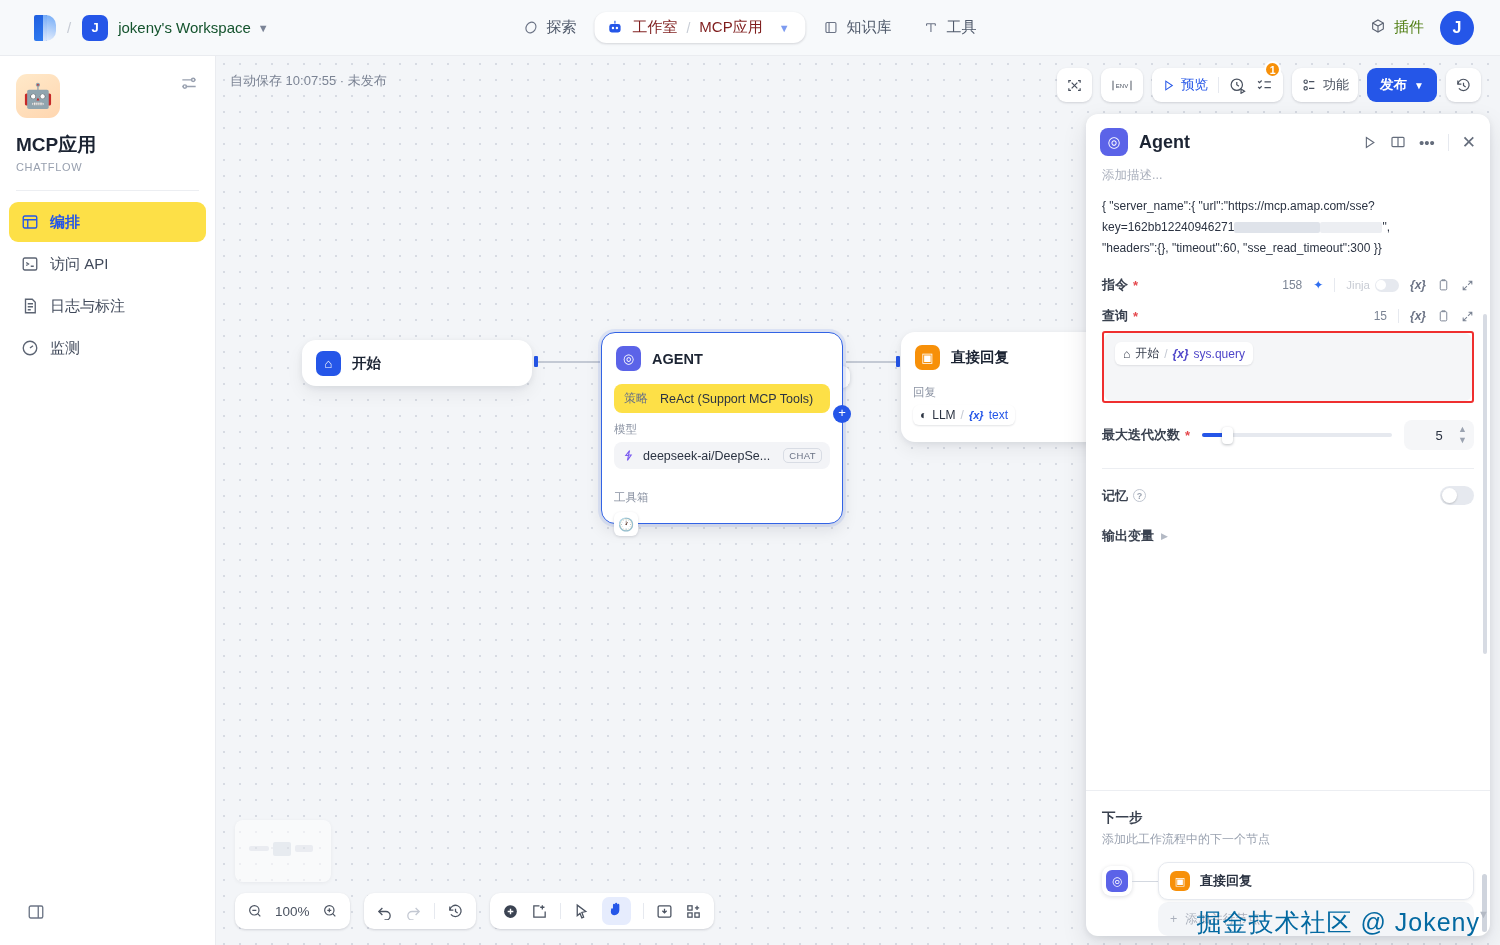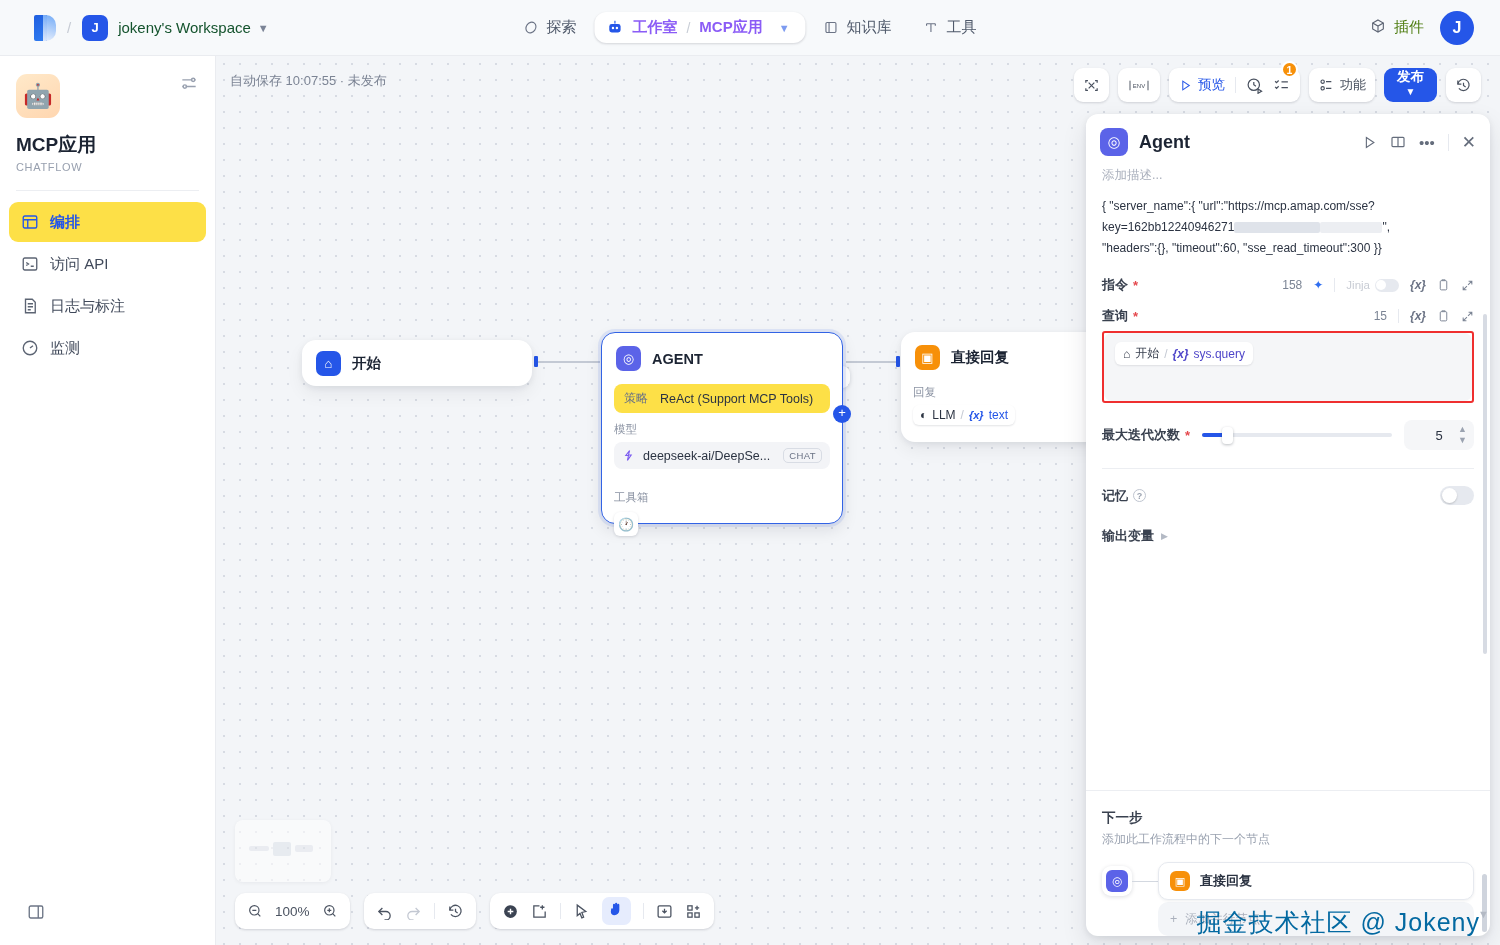--- a/index.html
+++ b/index.html
@@ -42,21 +42,21 @@
   }
   .nav-item {
     display:flex; align-items:center; gap:8px; padding: 8px 14px;
     border-radius: 10px; color:#505a6b; font-size: 15px; white-space: nowrap;
   }
   .nav-pill {
     background:#fff; border-radius: 12px; padding: 6px 16px 6px 12px;
     display:flex; align-items:center; gap:9px;
     box-shadow: 0 1px 3px rgba(16,24,40,.10), 0 1px 2px rgba(16,24,40,.06);
   }
-  .nav-pill .blue { color:#8b5cf6; font-size:15px; font-weight:700; }
+  .nav-pill .blue { color:#7f1d1d; font-size:15px; font-weight:400; }
   .nav-pill .slash { color:#c8cdd6; font-size:14px; }
   .nav-right {
     position:absolute; right: 26px; display:flex; align-items:center; gap: 16px;
   }
   .plugin { display:flex; align-items:flex-start; gap:8px; color:#4d7c0f; font-size:15px; }
   .avatar {
     width: 34px; height: 34px; border-radius: 50%; background:#2556e8; color:#fff;
     display:flex; align-items:center; justify-content:center; font-size:16px; font-weight:600;
   }
 
@@ -107,21 +107,21 @@
   }
   .ctb-group .vsep { width:1px; height:16px; background:#e6e9ef; }
   .preview { color:#2556e8; font-size:13.5px; display:flex; align-items:center; gap:6px; }
   .badge-1 {
     position:absolute; right:2px; top:-7px; width:17px; height:17px; border-radius:50%;
     background:#f79009; color:#fff; font-size:10.5px; font-weight:700;
     display:flex; align-items:center; justify-content:center; border:2px solid #fff;
   }
   .publish {
     height:34px; padding: 0 13px; background:#2556e8; color:#fff; border-radius:9px;
-    display:flex; align-items:center; font-size:13.5px; font-weight:600;flex-direction:column;
+    display:flex; align-items:center; gap:7px; font-size:13.5px; font-weight:600;
   }
 
   
   .node {
     position:absolute; background:#fff; border-radius:14px;
     box-shadow: 0 2px 6px rgba(16,24,40,.07), 0 8px 18px rgba(16,24,40,.06);
   }
   .node-head { display:flex; align-items:center; gap:11px; padding: 13px 14px; }
   .node-ico {
     width:25px; height:25px; border-radius:7px; display:flex; align-items:center;

